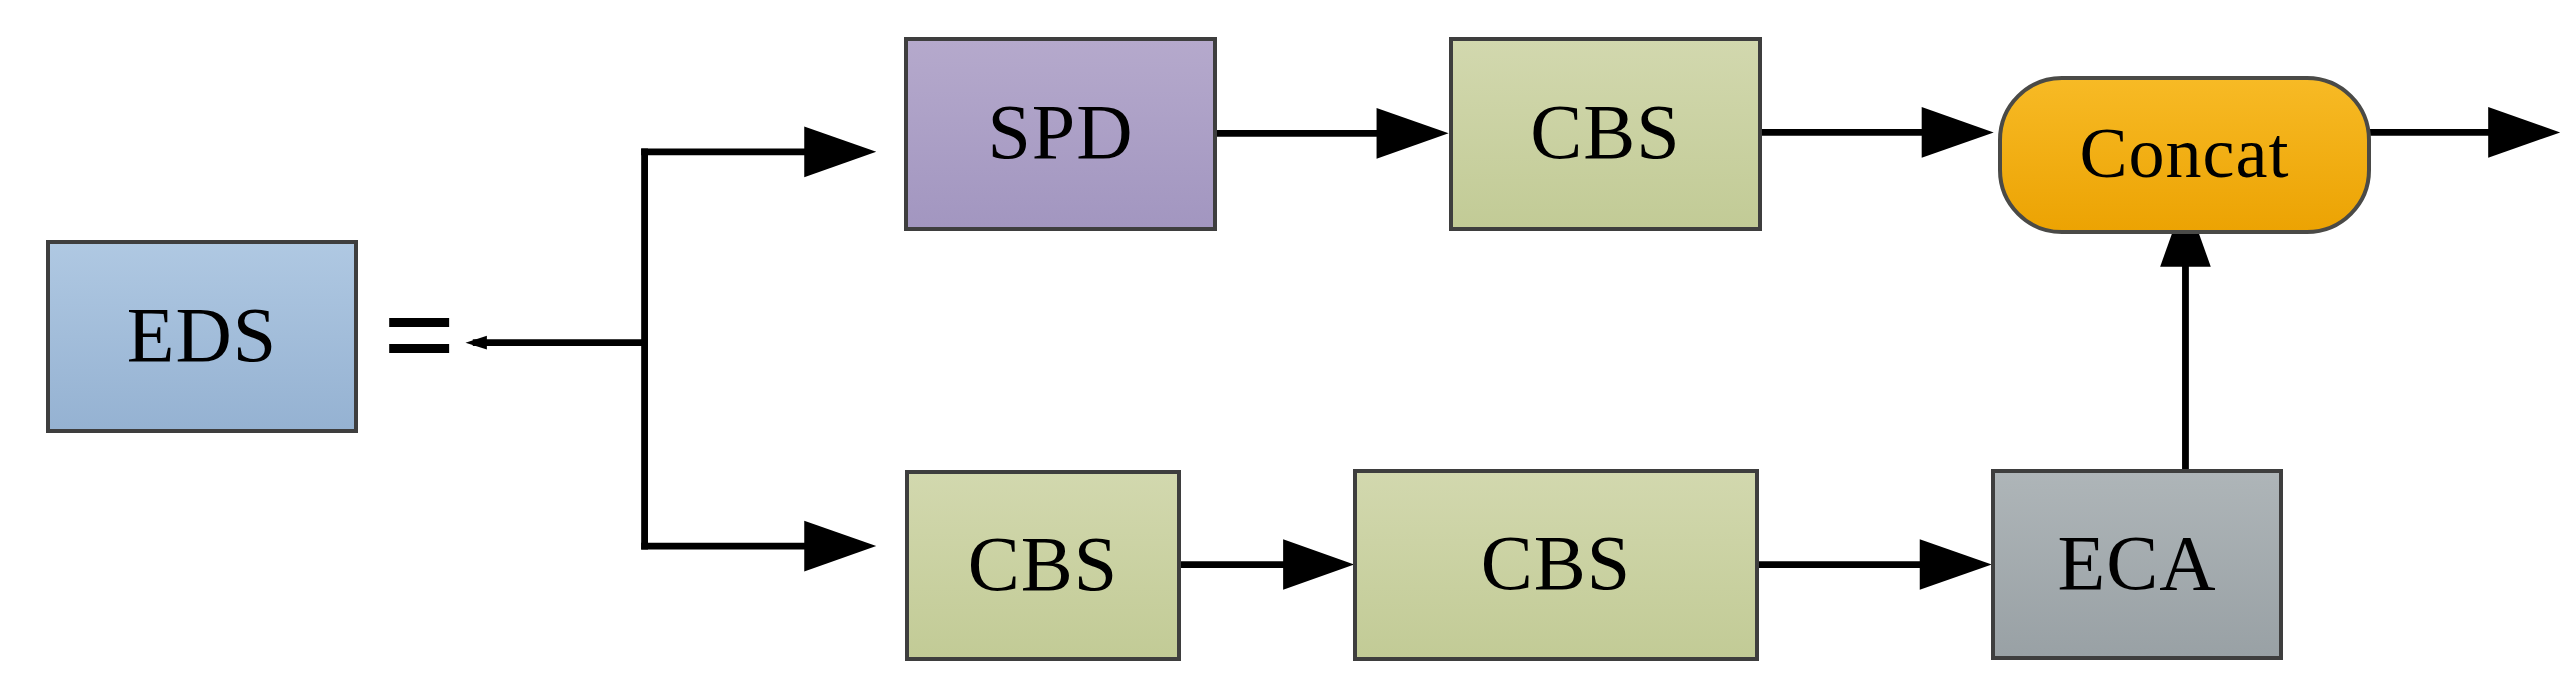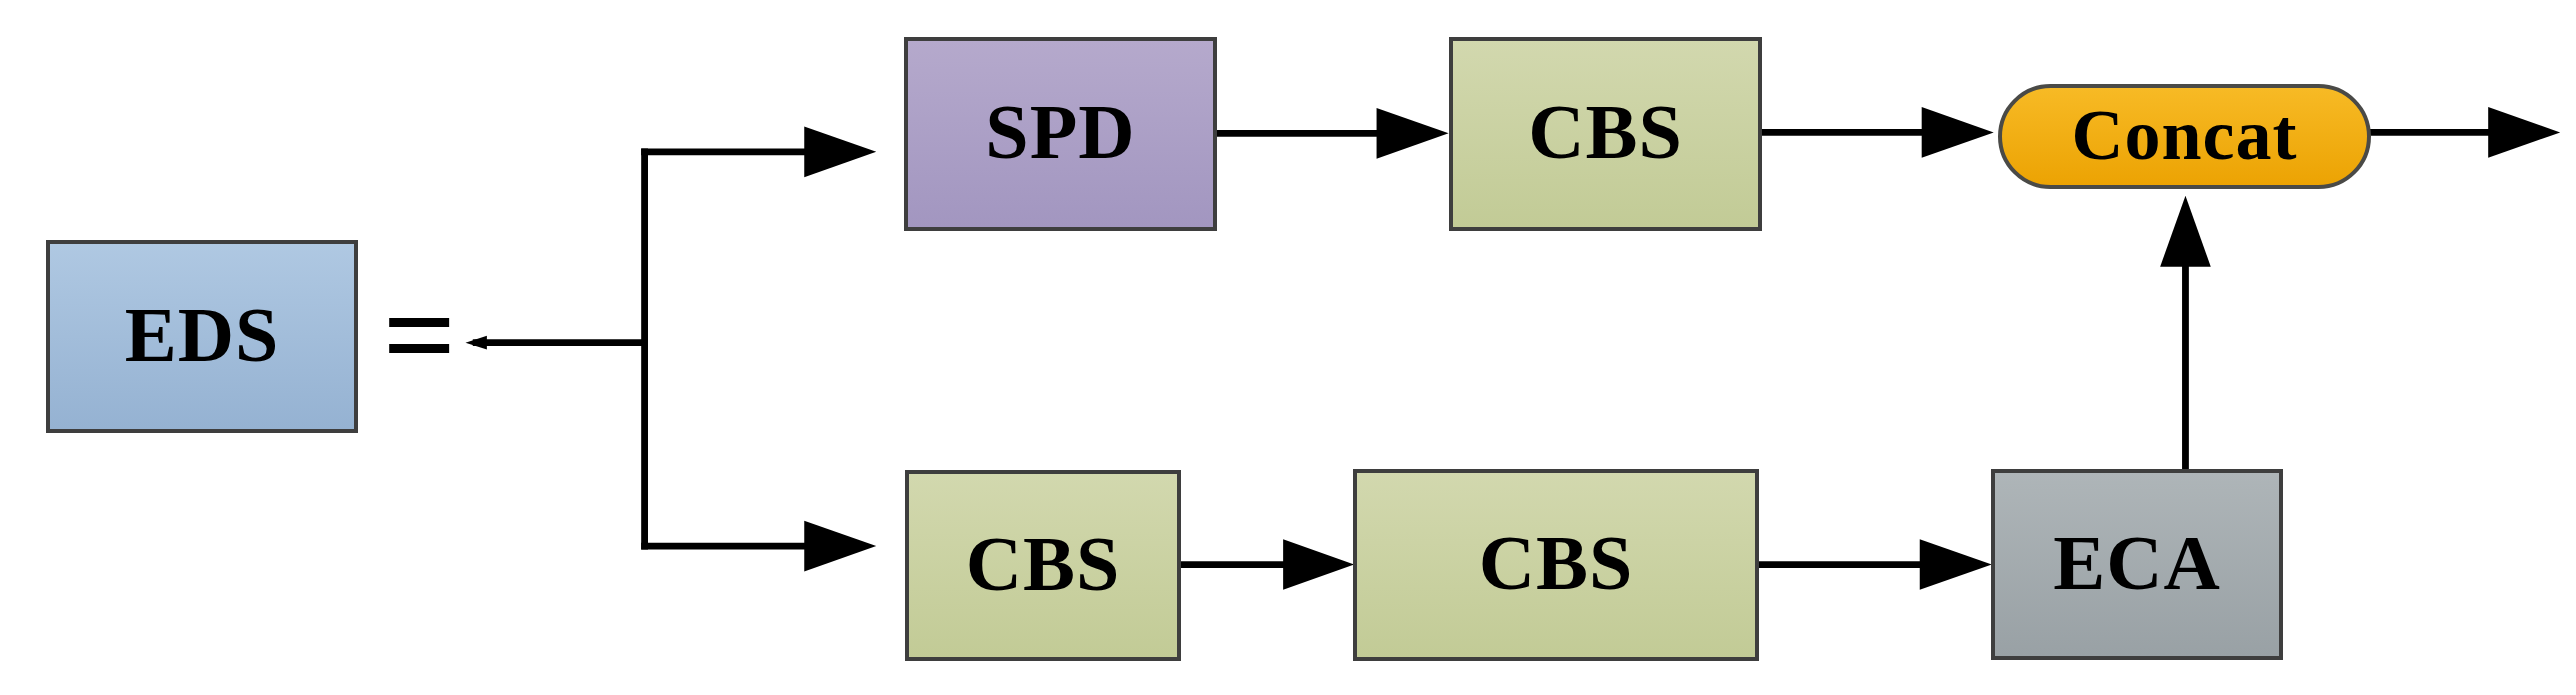--- a/index.html
+++ b/index.html
@@ -27,21 +27,21 @@
     position: absolute;
     z-index: 2;
     display: flex;
     align-items: center;
     justify-content: center;
     border: 4.9px solid #3e3e3e;
     box-sizing: border-box;
     color: #000000;
   }
   .node .node-label {
-    font-weight: bold;
+    font-weight: normal;
     font-size: 78px;
     line-height: 1;
     letter-spacing: 1px;
     transform: translateY(-1.9px);
   }
   .node.pill {
     border-radius: 64px;
     border-color: #4a4a47;
   }
   .node.pill .node-label {
@@ -56,21 +56,21 @@
     font-weight: bold;
     font-size: 129px;
     line-height: 1;
     color: #000000;
   }
   
   #node-eds          { left: 46px;   top: 240px; width: 312px; height: 193px; }
   #equals-sign       { left: 356px;  top: 271px; width: 127px; height: 127px; }
   #node-spd          { left: 904px;  top: 37px;  width: 313px; height: 194px; }
   #node-cbs-top      { left: 1449px; top: 37px;  width: 313px; height: 194px; }
-  #node-concat       { left: 1998px; top: 84px;  width: 373px; height: 105px; }
+  #node-concat       { left: 1998px; top: 76px;  width: 373px; height: 158px; }
   #node-cbs-bottom-1 { left: 905px;  top: 470px; width: 276px; height: 191px; }
   #node-cbs-bottom-2 { left: 1353px; top: 469px; width: 406px; height: 192px; }
   #node-eca          { left: 1991px; top: 469px; width: 292px; height: 191px; }
 </style>
 </head>
 <body>
 
 <div class="canvas">
 
   <svg class="connector-layer" viewBox="0 0 2646 714" xmlns="http://www.w3.org/2000/svg">

